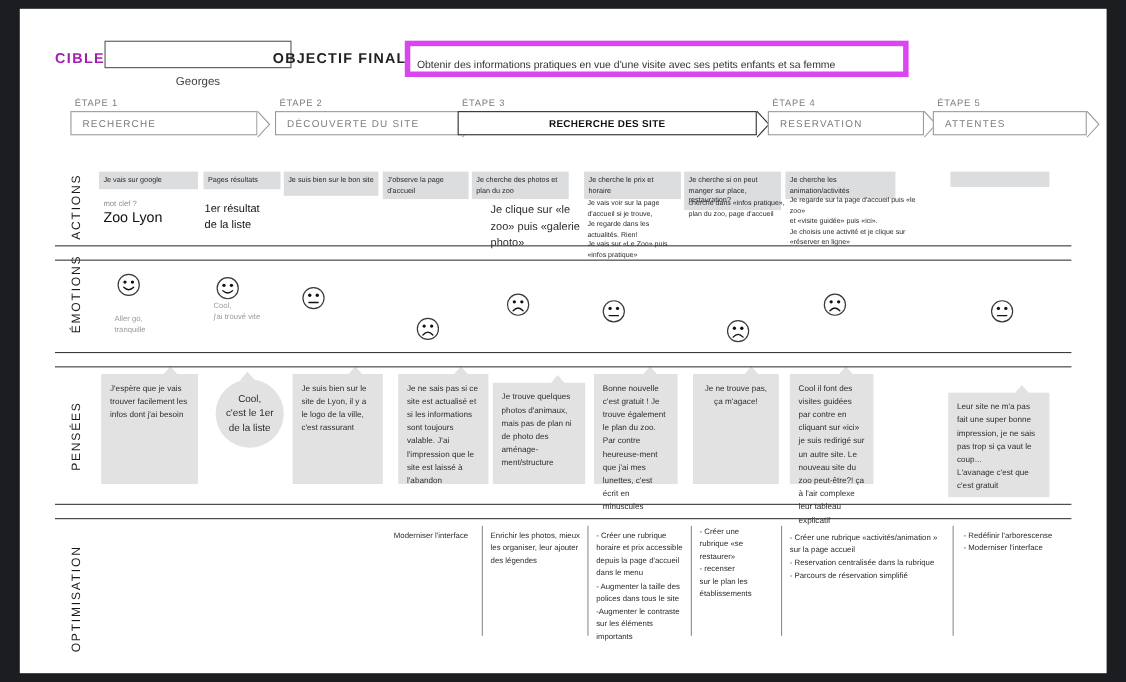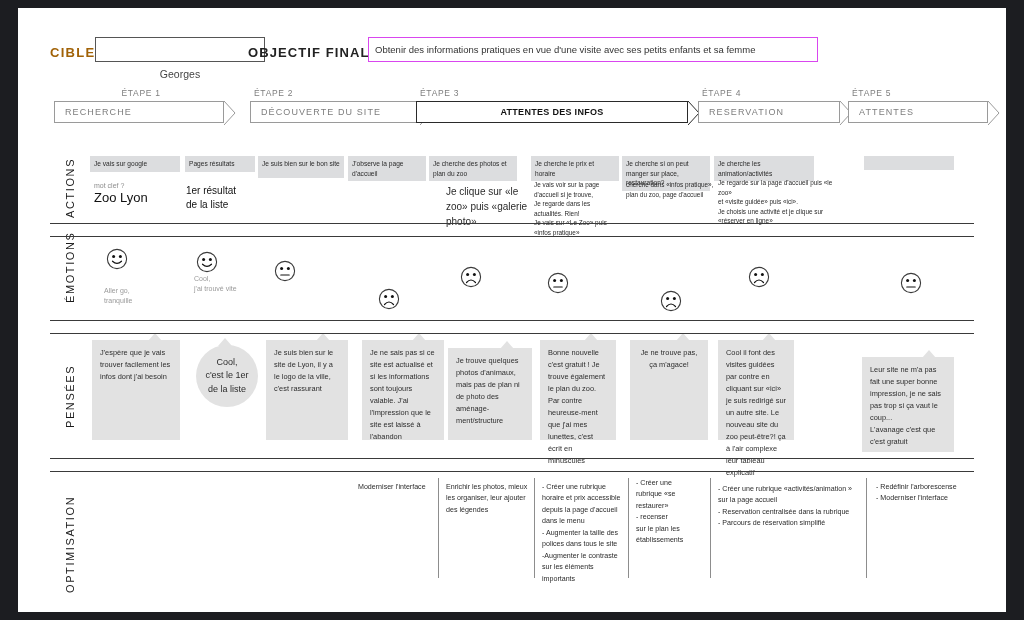--- a/index.html
+++ b/index.html
@@ -13,36 +13,36 @@
     position:absolute;
     left:18px;top:8px;
     width:988px;height:604px;
     background:#ffffff;
   }
 
   
   .hdr{position:absolute;left:0;top:0;width:100%;height:70px;}
   .lbl-cible{
     position:absolute;left:32px;top:37px;
-    font-size:13px;font-weight:bold;letter-spacing:1.3px;color:#a16207;
+    font-size:13px;font-weight:bold;letter-spacing:1.3px;color:#a21caf;
   }
   .box-cible{
     position:absolute;left:77px;top:29px;width:168px;height:23px;
     border:1px solid #555;background:#fff;
     display:flex;align-items:center;justify-content:center;
   }
   .box-cible span{font-size:10.5px;color:#444;margin-top:48px;}
   .lbl-objectif{
     position:absolute;left:230px;top:37px;
     font-size:13px;font-weight:bold;letter-spacing:1.1px;color:#222;
   }
   .box-objectif{
     position:absolute;left:350px;top:29px;width:448px;height:23px;
-    border:1px solid #d946ef;background:#fff;
-    display:flex;align-items:center;
+    border:5px solid #d946ef;background:#fff;
+    display:flex;align-items:flex-end;
   }
   .box-objectif span{font-size:9.5px;color:#333;padding-left:6px;}
 
   
   .steps{position:absolute;left:0;top:80px;width:100%;height:50px;}
   .step{position:absolute;top:0;}
   .step .cap{
     font-size:8.5px;letter-spacing:.7px;color:#7d7d7d;
     padding-left:4px;margin-bottom:3px;
   }
@@ -126,42 +126,42 @@
     <div class="box-cible">
       <span>Georges</span>
     </div>
     <div class="lbl-objectif">OBJECTIF FINAL</div>
     <div class="box-objectif">
       <span>Obtenir des informations pratiques en vue d'une visite avec ses petits enfants et sa femme</span>
     </div>
   </div>
 
   <div class="steps">
-      <div class="step" style="left: 36px; text-align: center;">
+      <div class="step" style="left: 46px;">
         <div class="cap">ÉTAPE 1</div>
         <div class="chev" style="width: 170px;">
           <div class="t">RECHERCHE</div>
           <svg width="12" height="24" viewBox="0 0 12 24" style="position: absolute; left: 169px; top: -1px;">
             <path d="M0 0 L11 12 L0 24" fill="#fff" stroke="#9a9a9a" stroke-width="1"></path>
           </svg>
         </div>
       </div>
       <div class="step" style="left: 232px;">
         <div class="cap">ÉTAPE 2</div>
         <div class="chev" style="width: 170px;">
           <div class="t">DÉCOUVERTE DU SITE</div>
           <svg width="12" height="24" viewBox="0 0 12 24" style="position: absolute; left: 169px; top: -1px;">
             <path d="M0 0 L11 12 L0 24" fill="#fff" stroke="#9a9a9a" stroke-width="1"></path>
           </svg>
         </div>
       </div>
       <div class="step" style="left: 398px;">
         <div class="cap">ÉTAPE 3</div>
         <div class="chev bold" style="width: 272px;">
-          <div class="t">ATTENTES DES INFOS</div>
+          <div class="t">RECHERCHE DES SITE</div>
           <svg width="12" height="24" viewBox="0 0 12 24" style="position: absolute; left: 271px; top: -1px;">
             <path d="M0 0 L11 12 L0 24" fill="#fff" stroke="#2a2a2a" stroke-width="1"></path>
           </svg>
         </div>
       </div>
       <div class="step" style="left: 680px;">
         <div class="cap">ÉTAPE 4</div>
         <div class="chev" style="width: 142px;">
           <div class="t">RESERVATION</div>
           <svg width="12" height="24" viewBox="0 0 12 24" style="position: absolute; left: 141px; top: -1px;">

